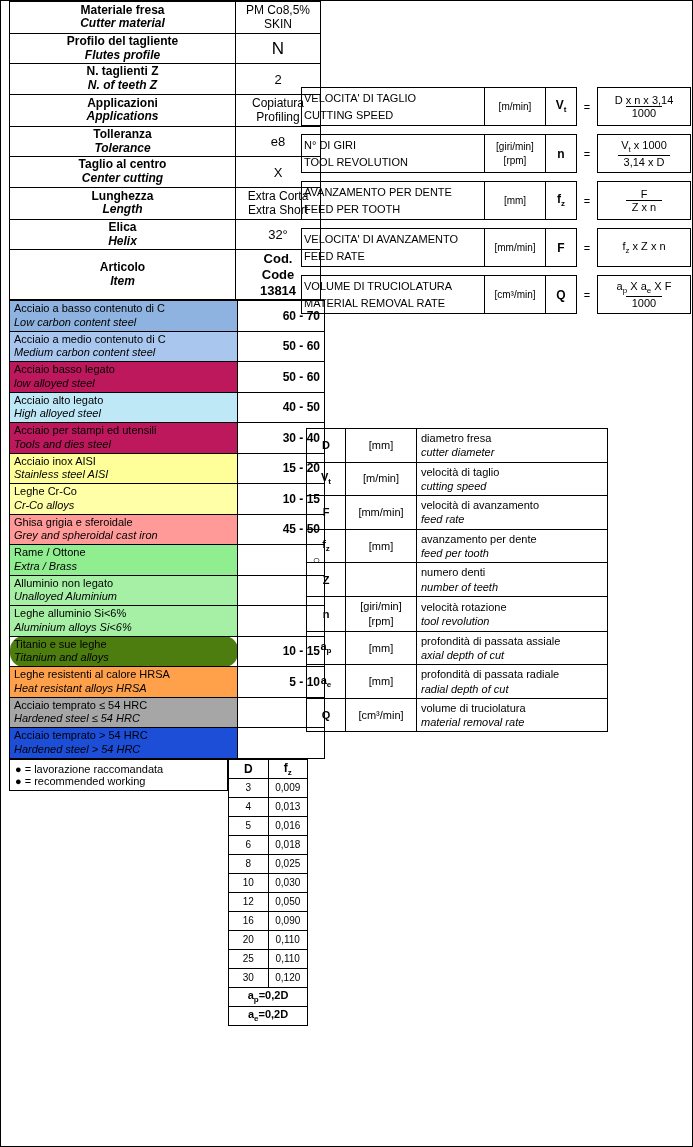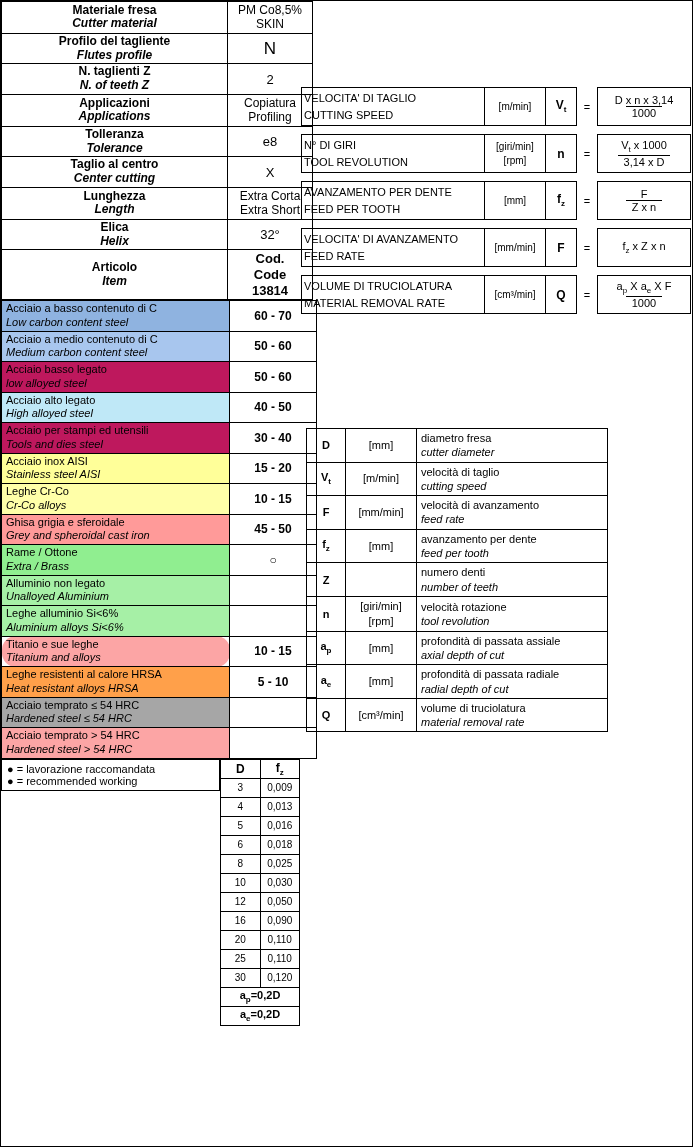--- a/index.html
+++ b/index.html
@@ -1,52 +1,52 @@
 <!DOCTYPE html>
 <html><head>
 <meta charset="utf-8">
 <style>
   html,body{margin:0;padding:0;background:#fff;}
   body{width:693px;height:1147px;font-family:"Liberation Sans",sans-serif;font-size:11px;color:#000;position:relative;}
   .page{position:relative;width:693px;height:1147px;box-sizing:border-box;border:1px solid #000;}
 
   
-  .left{position:absolute;left:0;top:0;width:299px;}
+  .left{position:absolute;left:8px;top:0;width:299px;}
   table{border-collapse:collapse;}
   .spec{width:299px;table-layout:fixed;}
   .spec td{border:1px solid #000;padding:1px 3px;vertical-align:middle;}
   .c1{width:219px;text-align:center;}
   .c2{width:78px;text-align:center;}
   .big{font-size:17px;}
   .med{font-size:13px;}
   .lbl{font-weight:bold;font-size:12px;line-height:1.15;}
   .lbl i{font-weight:bold;font-style:italic;display:block;}
   .val{font-size:12px;line-height:1.2;}
   .valb{font-weight:bold;font-size:13px;line-height:1.2;}
 
   
   .mat{width:299px;table-layout:fixed;}
   .mat td{border:1px solid #000;padding:1px 4px;font-size:11px;}
   .mat td.m1{width:219px;text-align:left;line-height:1.25;}
-  .mat td.m2{width:78px;text-align:center;font-weight:bold;font-size:12px;}
+  .mat td.m2{width:78px;text-align:right;font-weight:bold;font-size:12px;}
   .mat td.m1 .en{font-style:italic;}
 
   .blue{background:#8fb3e0;}
   .blue2{background:#a8c6ee;}
   .cyan{background:#be185d;}
   .cyan2{background:#bfe8f7;}
   .yellow{background:#ffff99;}
   .yellow2{background:#ffffa8;}
   .red{background:#ff9a99;}
   .green{background:#90ee90;}
   .green2{background:#a6f0a6;}
-  .orange{background:#fca5a5;border-radius:14px;}
+  .orange{background:#4d7c0f;border-radius:14px;}
   .orange2{background:#ffa04a;}
   .gray{background:#a6a6a6;}
-  .gray2{background:#fca5a5;}
+  .gray2{background:#1d4ed8;}
 
   
   .legend{width:219px;table-layout:fixed;}
   .legend td{border:1px solid #000;padding:3px 5px;font-size:11px;height:22px;}
 
   
   .dfz{width:80px;table-layout:fixed;position:absolute;left:219px;top:0;}
   .dfz td{border:1px solid #000;font-size:10px;text-align:center;padding:1px 2px;height:16px;}
   .dfz td.h{font-weight:bold;font-size:12px;}
   .dfz td.w{width:34px;}

